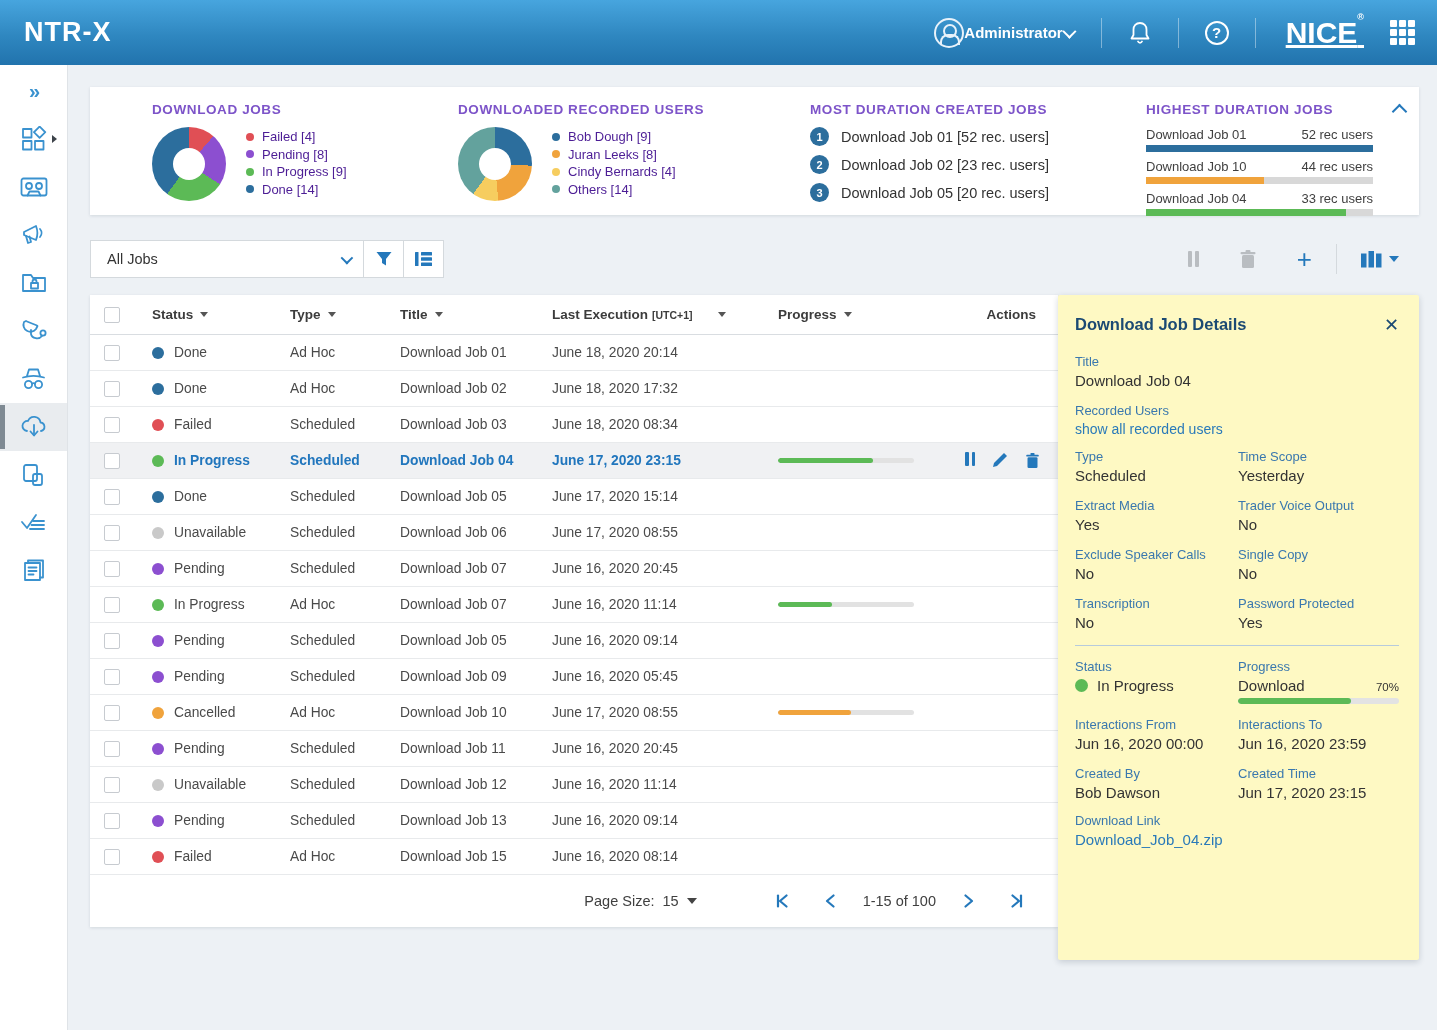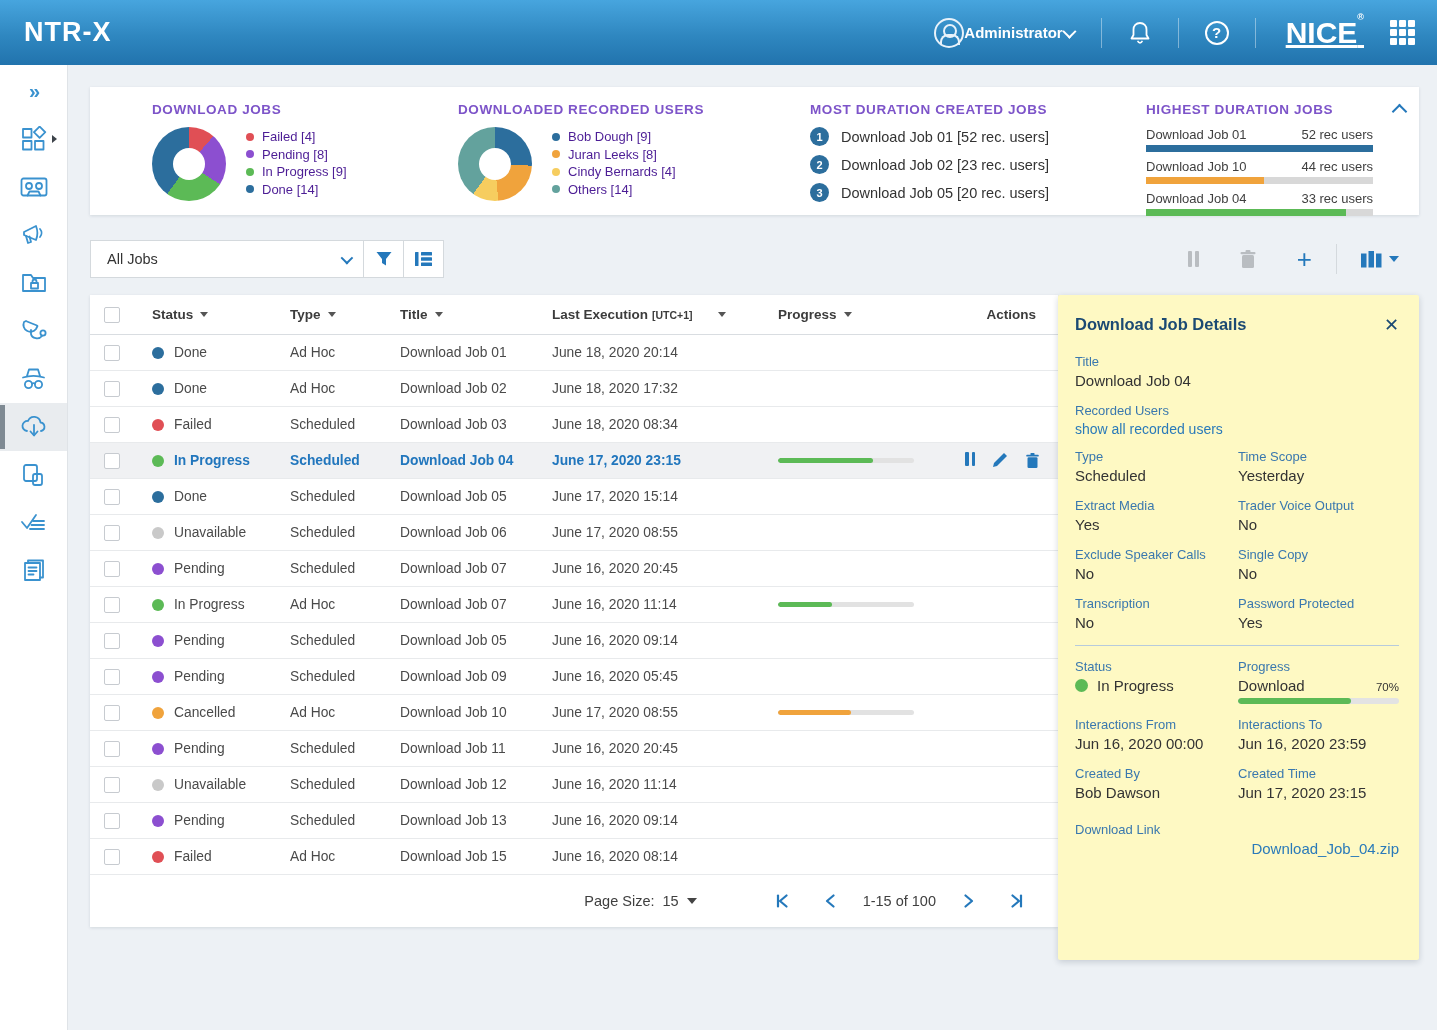--- a/index.html
+++ b/index.html
@@ -756,20 +756,20 @@
             </div>
             <div>
               <div class="fld-label">Created By</div>
               <div class="fld-value">Bob Dawson</div>
             </div>
             <div>
               <div class="fld-label">Created Time</div>
               <div class="fld-value">Jun 17, 2020 23:15</div>
             </div>
           </div>
-        <div class="fld" style="margin-top:21px;">
+        <div class="fld" style="margin-top:12px;">
           <div class="fld-label">Download Link</div>
-          <div class="link" style="font-size:15px;text-align:right;">Download_Job_04.zip</div>
+          <div class="link" style="font-size:15px;">Download_Job_04.zip</div>
         </div>
       </aside>
     </div>
   </main>
 </div>
 
 </body></html>

